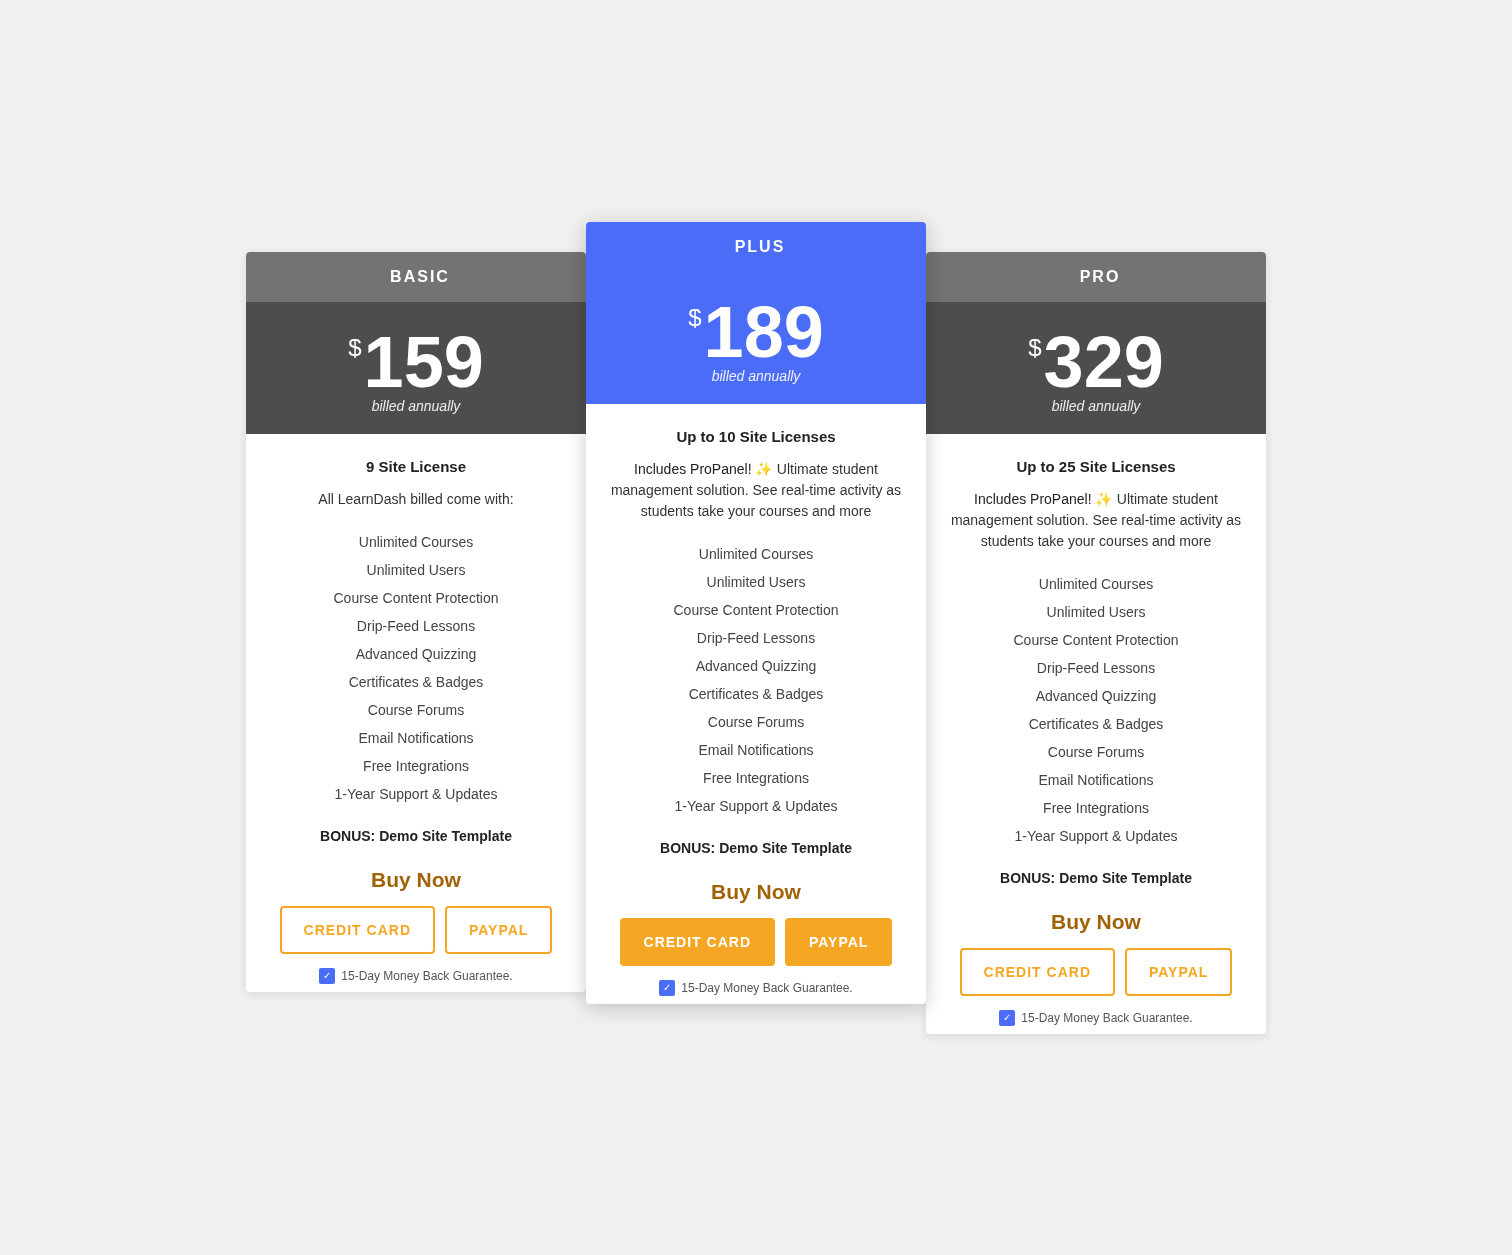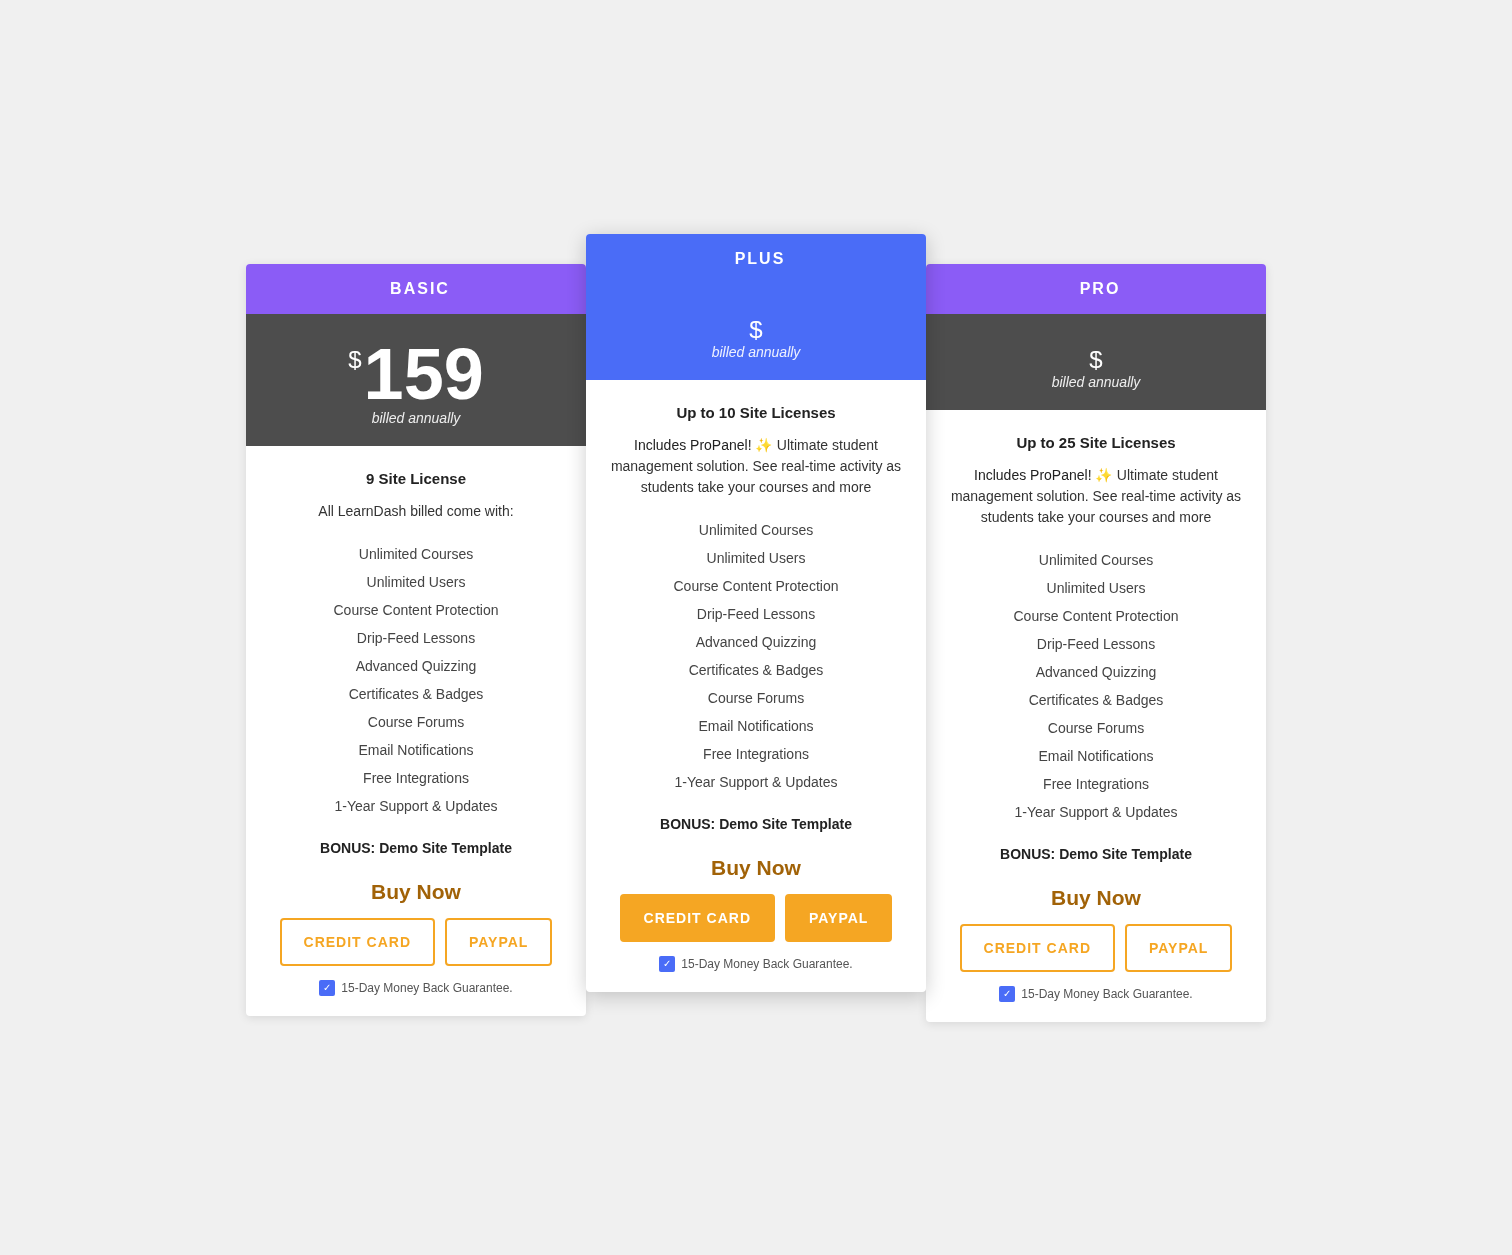--- a/index.html
+++ b/index.html
@@ -29,21 +29,21 @@
       box-shadow: 0 2px 10px rgba(0,0,0,0.1);
       margin-top: 30px;
     }
     .plan-card.featured {
       margin-top: 0;
       box-shadow: 0 4px 20px rgba(0,0,0,0.2);
       z-index: 2;
       position: relative;
     }
     .plan-header {
-      background: #8b5cf6;
+      background: #737373;
       color: #fff;
       text-align: center;
       padding: 16px 20px;
     }
     .plan-header.featured-header {
       background: #4a6cf7;
     }
     .plan-name {
       font-size: 16px;
       font-weight: 700;
@@ -76,21 +76,21 @@
       font-weight: 900;
       line-height: 1;
       text-align: right;
     }
     .billed-label {
       font-size: 14px;
       font-style: italic;
       opacity: 0.9;
     }
     .plan-body {
-      padding: 24px 20px 20px;
+      padding: 24px 20px 8px;
       text-align: center;
     }
     .site-license {
       font-size: 15px;
       font-weight: 700;
       margin-bottom: 14px;
       color: #222;
     }
     .plan-description {
       font-size: 14px;
@@ -218,20 +218,21 @@
       </div>
     </div>
   </div>
     <div class="plan-card featured">
     <div class="plan-header featured-header">
       <span class="plan-name">PLUS</span>
     </div>
     <div class="plan-price-section featured-price">
       <div class="price-row">
         <span class="currency-symbol">$</span>
+        <span class="price-amount">189</span>
       </div>
       <div class="billed-label">billed annually</div>
     </div>
     <div class="plan-body">
       <div class="site-license">Up to 10 Site Licenses</div>
       <p class="plan-description"><span class="highlight">Includes ProPanel!</span> <span class="star-icon">✨</span> Ultimate student management solution. See real-time activity as students take your courses and more</p>
       <ul class="features-list">
         <li>Unlimited Courses</li>
           <li>Unlimited Users</li>
           <li>Course Content Protection</li>
@@ -255,20 +256,21 @@
       </div>
     </div>
   </div>
     <div class="plan-card">
     <div class="plan-header">
       <span class="plan-name">PRO</span>
     </div>
     <div class="plan-price-section">
       <div class="price-row">
         <span class="currency-symbol">$</span>
+        <span class="price-amount">329</span>
       </div>
       <div class="billed-label">billed annually</div>
     </div>
     <div class="plan-body">
       <div class="site-license">Up to 25 Site Licenses</div>
       <p class="plan-description"><span class="highlight">Includes ProPanel!</span> <span class="star-icon">✨</span> Ultimate student management solution. See real-time activity as students take your courses and more</p>
       <ul class="features-list">
         <li>Unlimited Courses</li>
           <li>Unlimited Users</li>
           <li>Course Content Protection</li>

